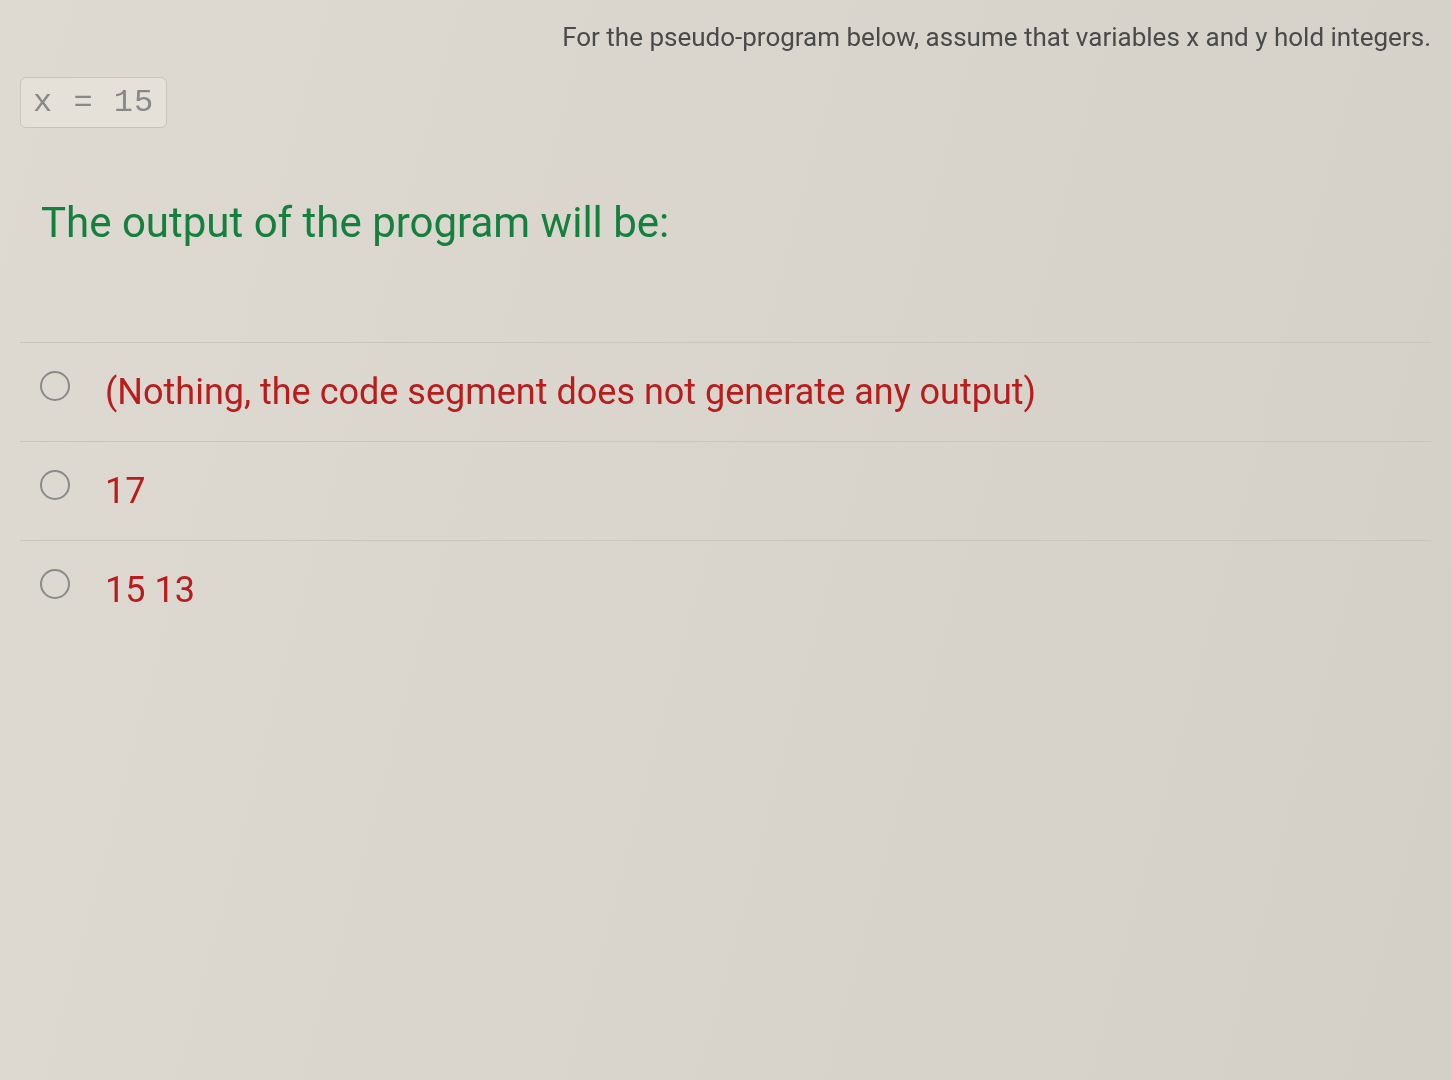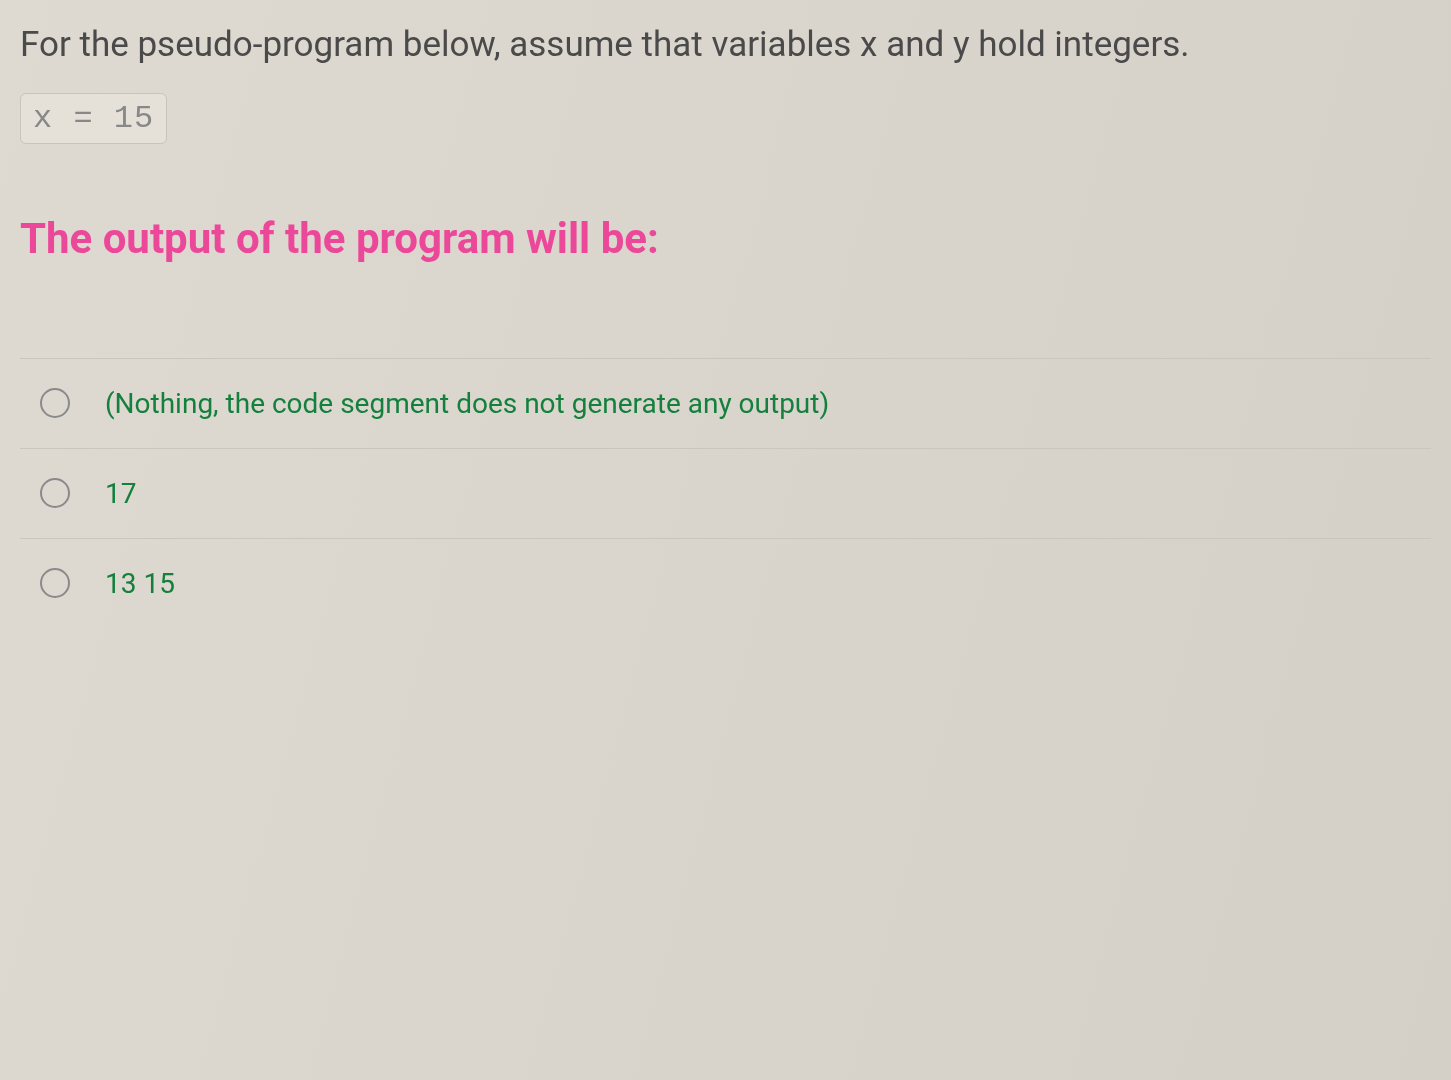--- a/index.html
+++ b/index.html
@@ -10,25 +10,26 @@
     body {
       width: 1451px;
       height: 1080px;
       background: linear-gradient(105deg, #dedad2 0%, #dbd7cf 30%, #d8d4cc 60%, #d4d0c8 100%);
       font-family: -apple-system, BlinkMacSystemFont, "Segoe UI", Roboto, Helvetica, Arial, sans-serif;
       color: #4a4a4a;
       padding: 15px 20px 0 20px;
       overflow: hidden;
     }
     .question-text {
-      font-size: 35px;
+      font-size: 26px;
       line-height: 1.7;
       color: #4a4a4a;
       margin-bottom: 18px;
       font-weight: 400;
+      text-align: right;
     }
     .code-blocks {
       display: flex;
       flex-direction: column;
       align-items: flex-start;
       gap: 10px;
       margin-bottom: 70px;
     }
     .code-pill {
       display: inline-block;
@@ -36,35 +37,36 @@
       border: 1px solid #c8c4bc;
       border-radius: 6px;
       padding: 6px 12px;
       font-family: "Courier New", Courier, monospace;
       font-size: 32px;
       color: #888;
       letter-spacing: 1px;
     }
     .prompt-text {
       font-size: 42px;
-      color: #ec4899;
-      font-weight: 700;
+      color: #15803d;
+      font-weight: 400;
       margin-bottom: 95px;
+      margin-left: 21px;
     }
     .options {
       display: flex;
       flex-direction: column;
     }
     .option {
       display: flex;
-      align-items: center;
+      align-items: flex-start;
       padding: 28px 20px;
       border-top: 1px solid #cac6be;
-      font-size: 28px;
-      color: #15803d;
+      font-size: 36px;
+      color: #b91c1c;
       cursor: pointer;
     }
     .radio-circle {
       width: 30px;
       height: 30px;
       border: 2.5px solid #8a8a8a;
       border-radius: 50%;
       margin-right: 35px;
       flex-shrink: 0;
       background: transparent;
@@ -88,15 +90,15 @@
   <div class="option">
     <span class="radio-circle"></span>
     <span class="option-label">(Nothing, the code segment does not generate any output)</span>
   </div>
   <div class="option">
     <span class="radio-circle"></span>
     <span class="option-label">17</span>
   </div>
   <div class="option">
     <span class="radio-circle"></span>
-    <span class="option-label">13 15</span>
+    <span class="option-label">15 13</span>
   </div>
 </div>
 
 </body></html>

